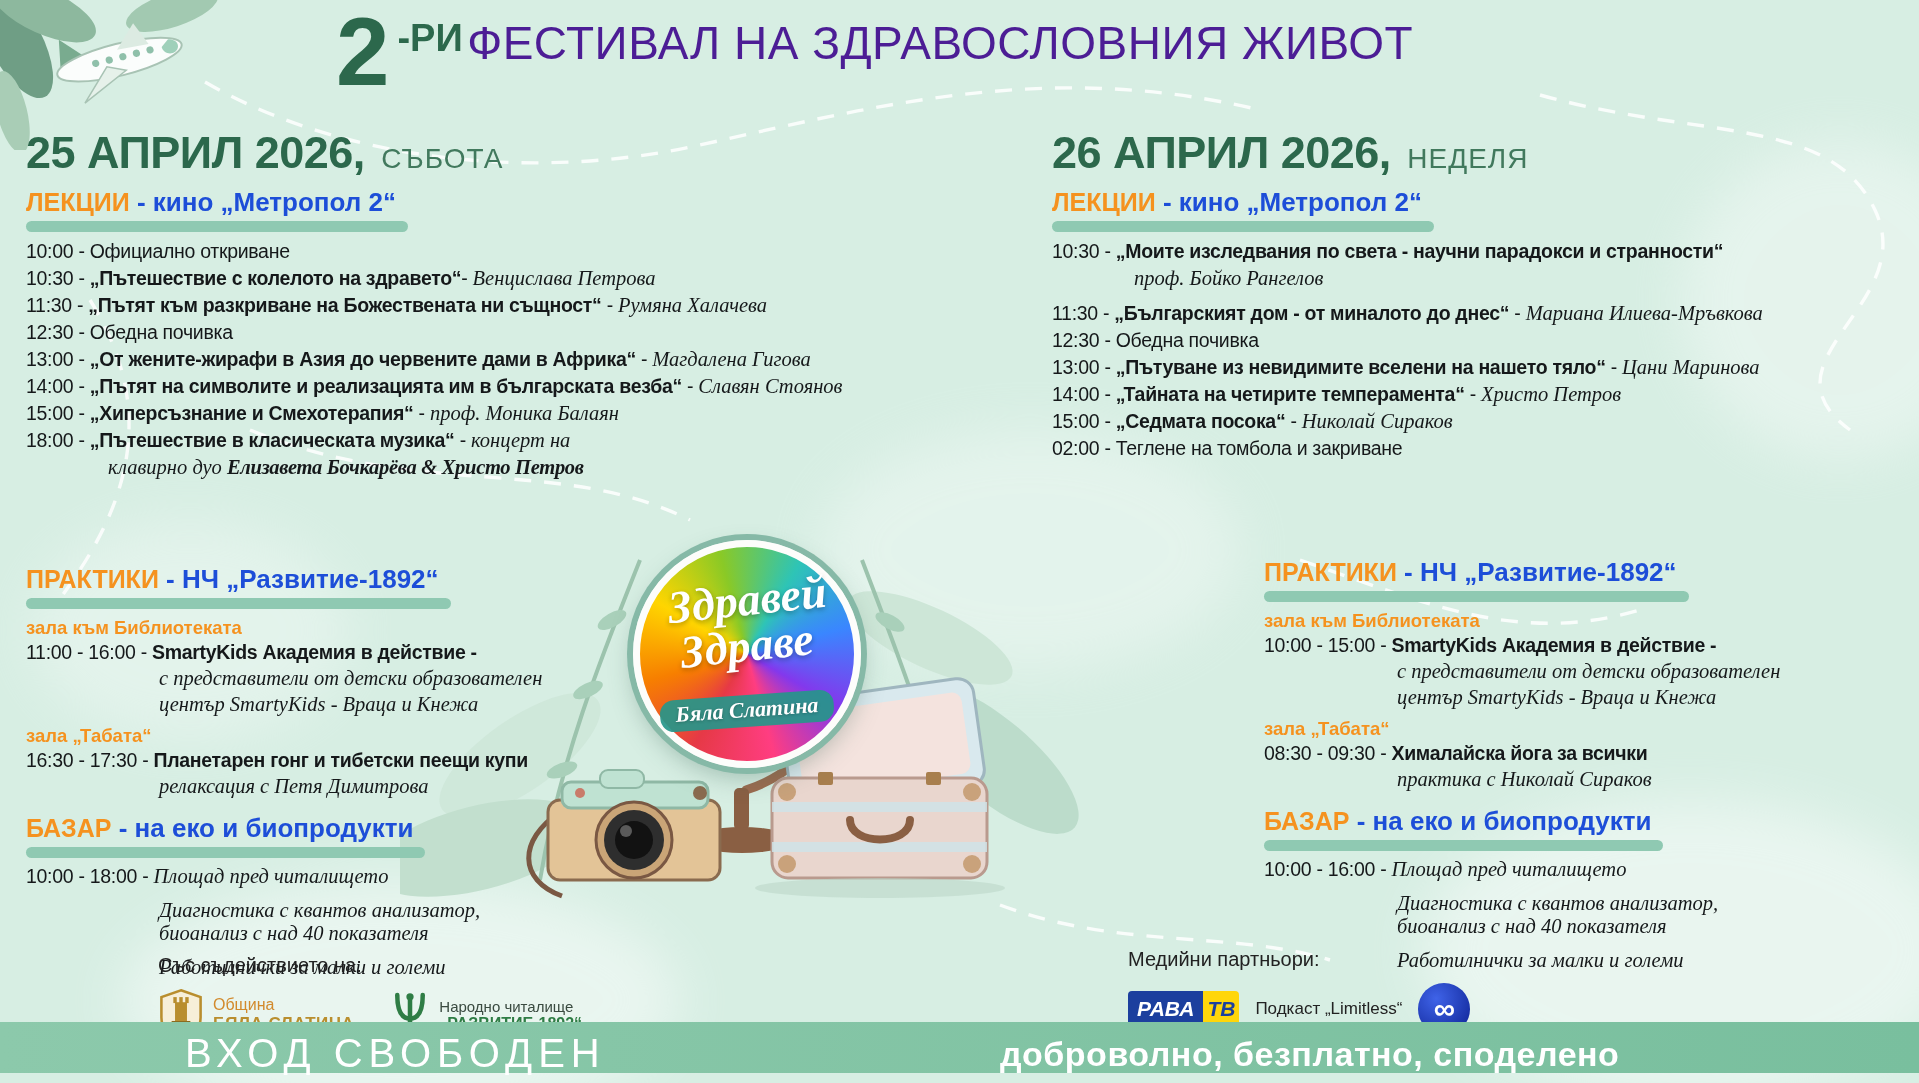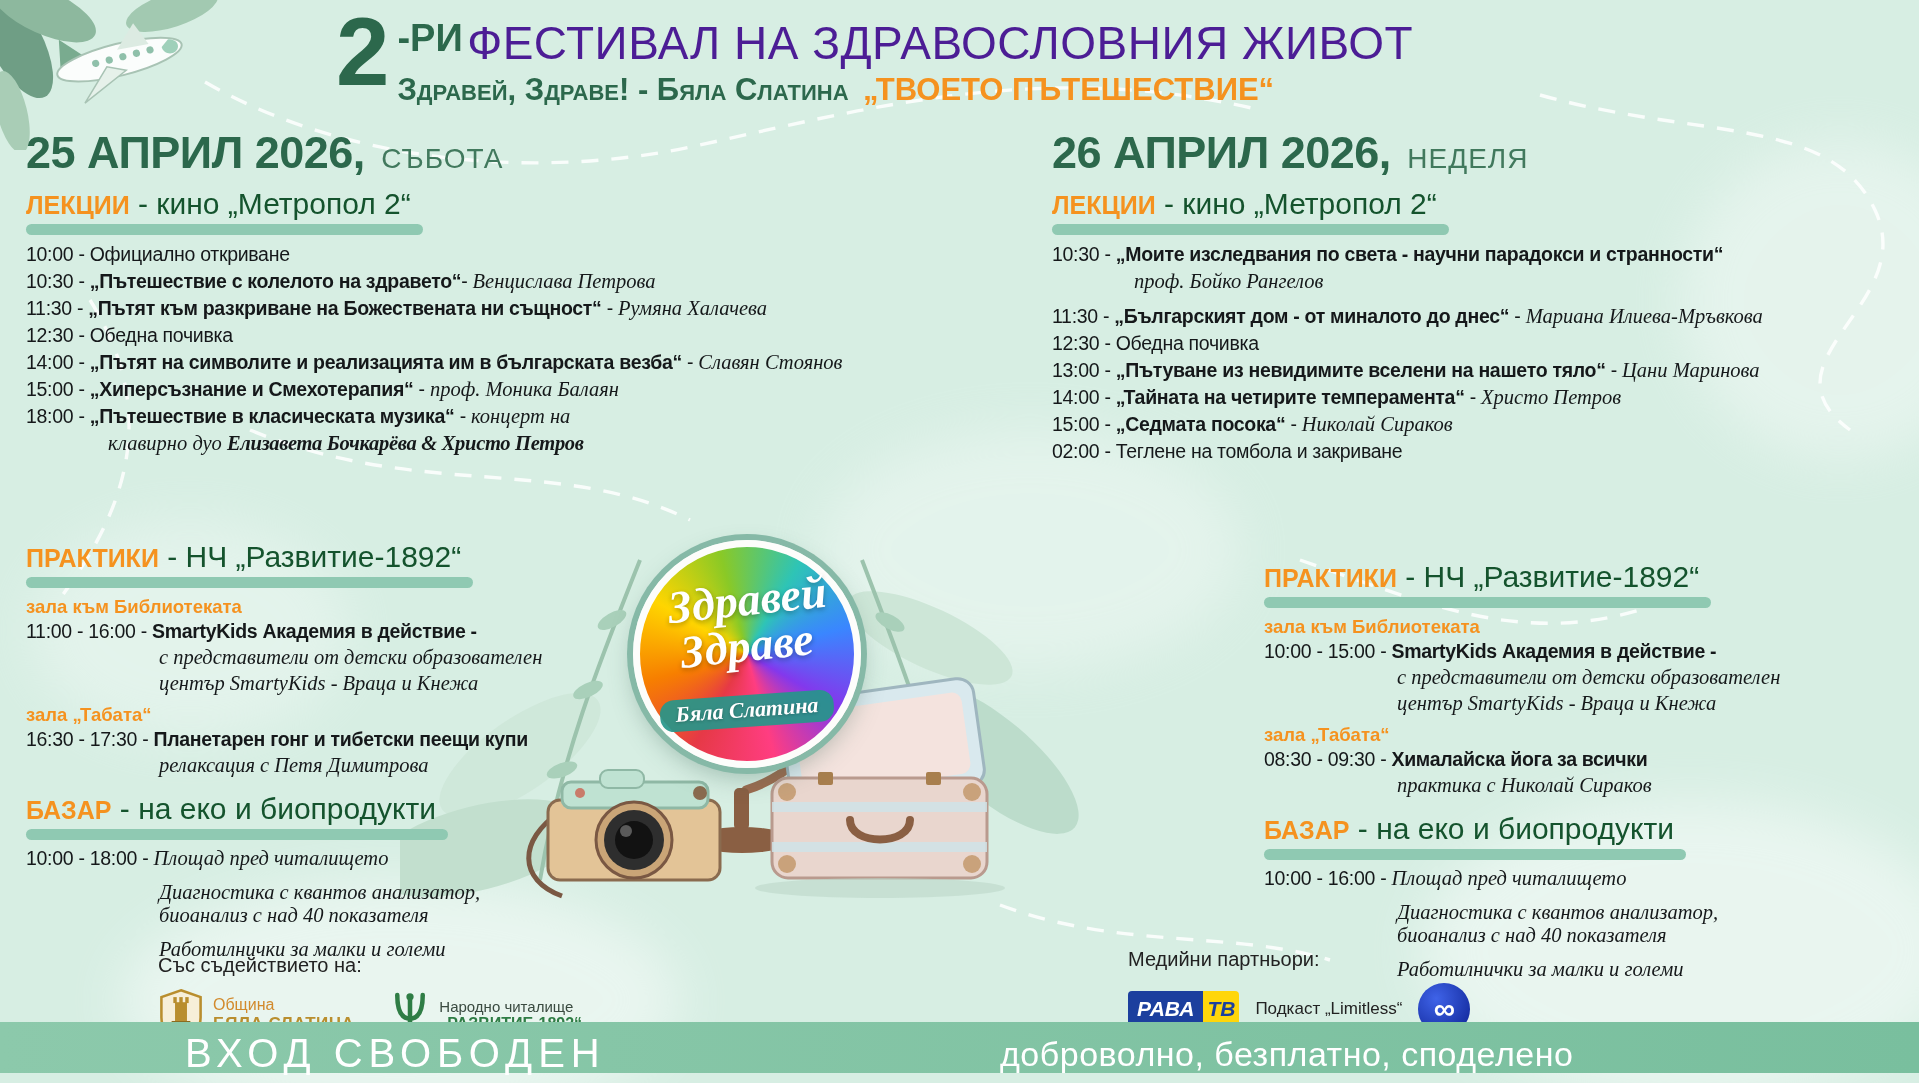--- a/index.html
+++ b/index.html
@@ -26,21 +26,21 @@
   #day-sat{left:26px;width:840px;}
   #day-sun{left:1052px;width:864px;}
   .date-row{white-space:nowrap;line-height:29px;}
   .date{font-size:45px;font-weight:700;color:#2c684c;letter-spacing:-.5px;}
   .weekday{font-size:28px;font-weight:400;color:#41795d;margin-left:12px;letter-spacing:1px;}
   .blocks{margin-top:0;}
   .sec-head{margin:14px 0 6px;width:fit-content;}
   .blocks > .sec-head:first-child{margin-top:10px;}
   .practices > .sec-head:first-child{margin-top:0;}
   .sec-label{font-size:25px;font-weight:700;color:#f5921f;}
-  .sec-venue{font-size:30px;font-weight:400;color:#14532d;}
+  .sec-venue{font-size:26px;font-weight:700;color:#1d4ed8;}
   .sec-bar{height:11px;border-radius:7px;background:#8fc9b2;margin-top:3px;width:calc(100% + 12px);}
   .sched-line{white-space:nowrap;font-size:19.5px;line-height:26px;margin-top:1px;letter-spacing:-.3px;}
   .practices .sched-line{line-height:25px;}
   .seg-t,.seg-p{font-weight:400;}
   .seg-b{font-weight:700;}
   .seg-n{font-family:"Liberation Serif",serif;font-style:italic;font-size:20.5px;letter-spacing:0;}
   .seg-nb{font-family:"Liberation Serif",serif;font-style:italic;font-weight:700;font-size:20.5px;}
   .subvenue{margin-top:7px;font-size:18.5px;line-height:23px;font-weight:700;color:#f5921f;}
   .ind1{margin-left:82px;} .ind2{margin-left:133px;}
   .gap{margin-top:9px;} .tight{margin-top:-2px;}
@@ -73,21 +73,21 @@
   .rava{display:flex;font-style:italic;}
   .rava-l{background:#1c3f9e;color:#fff;font-weight:700;font-size:21px;padding:6px 9px;border-radius:4px 0 0 4px;}
   .rava-r{background:#ffd60a;color:#1c3f9e;font-weight:700;font-size:21px;padding:6px 4px;border-radius:0 4px 4px 0;}
   .podcast{font-size:17px;color:#222;}
   .inf{width:52px;height:52px;border-radius:50%;display:flex;align-items:center;justify-content:center;
     background:radial-gradient(circle at 35% 30%,#3f63e8,#0a1f8f);color:#fff;font-size:30px;font-weight:700;}
   
   .bottom-bar{position:absolute;left:0;right:0;top:1022px;height:51px;z-index:4;
     background:linear-gradient(90deg,#8cc9ab,#79bf9e);}
   .entry{position:absolute;left:185px;top:9px;font-size:40px;color:#fff;letter-spacing:6px;font-weight:400;}
-  .slogan{position:absolute;left:1000px;top:13px;font-size:34px;color:#fff;font-weight:400;letter-spacing:.5px;}
+  .slogan{position:absolute;left:1000px;top:13px;font-size:34px;color:#fff;font-weight:700;letter-spacing:.5px;}
 </style>
 </head>
 <body>
 
 <div class="poster">
 
   <div class="cloud" style="left:120px;top:880px;width:560px;height:240px;"></div>
   <div class="cloud" style="left:820px;top:430px;width:420px;height:240px;opacity:.32;"></div>
   <div class="cloud" style="left:1420px;top:800px;width:540px;height:300px;"></div>
   <div class="cloud" style="left:1680px;top:140px;width:320px;height:320px;opacity:.35;"></div>
@@ -124,24 +124,20 @@
       <path d="M172,52 C181,54 183,62 176,66 C170,68 164,64 164,58 Z" fill="#9fd0ba"></path>
     </g>
   </svg>
 
   <div class="header">
     <div class="big2">2</div>
     <div class="h-right">
       <div class="h-line1">
         <span class="h-suffix">-РИ</span>
         <span class="h-title">ФЕСТИВАЛ НА ЗДРАВОСЛОВНИЯ ЖИВОТ</span>
-      </div>
-      <div class="h-line2">
-        <span class="h-sub">Здравей, Здраве! - Бяла Слатина</span>
-        <span class="h-theme">„ТВОЕТО ПЪТЕШЕСТВИЕ“</span>
       </div>
     </div>
   </div>
 
   <svg class="center-art" width="700" height="470" viewBox="400 455 700 470">
     <g>
       <ellipse cx="520" cy="755" rx="95" ry="36" fill="#cfe7d9" opacity=".95" transform="rotate(-35 520 755)"></ellipse>
       <ellipse cx="478" cy="848" rx="110" ry="42" fill="#c2dfce" transform="rotate(-14 478 848)"></ellipse>
       <ellipse cx="930" cy="638" rx="90" ry="30" fill="#cde6d7" transform="rotate(25 930 638)"></ellipse>
       <ellipse cx="992" cy="758" rx="108" ry="40" fill="#bcdccb" transform="rotate(40 992 758)"></ellipse>
@@ -203,20 +199,21 @@
     </div>
     <div class="blocks lectures">
         <div class="sec-head">
           <div><span class="sec-label">ЛЕКЦИИ</span><span class="sec-venue"> - кино „Метропол 2“</span></div>
           <div class="sec-bar"></div>
         </div>
         <div class="sched-line"><span class="seg-t">10:00 - </span><span class="seg-p">Официално откриване</span></div>
         <div class="sched-line"><span class="seg-t">10:30 - </span><span class="seg-b">„Пътешествие с колелото на здравето“</span><span class="seg-p">- </span><span class="seg-n">Венцислава Петрова</span></div>
         <div class="sched-line"><span class="seg-t">11:30 - </span><span class="seg-b">„Пътят към разкриване на Божествената ни същност“</span><span class="seg-p"> - </span><span class="seg-n">Румяна Халачева</span></div>
         <div class="sched-line"><span class="seg-t">12:30 - </span><span class="seg-p"> Обедна почивка</span></div>
+        <div class="sched-line"><span class="seg-t">13:00 - </span><span class="seg-b">„От жените-жирафи в Азия до червените дами в Африка“</span><span class="seg-p"> - </span><span class="seg-n">Магдалена Гигова</span></div>
         <div class="sched-line"><span class="seg-t">14:00 - </span><span class="seg-b">„Пътят на символите и реализацията им в българската везба“</span><span class="seg-p"> - </span><span class="seg-n">Славян Стоянов</span></div>
         <div class="sched-line"><span class="seg-t">15:00 - </span><span class="seg-b">„Хиперсъзнание и Смехотерапия“</span><span class="seg-p"> - </span><span class="seg-n">проф. Моника Балаян</span></div>
         <div class="sched-line"><span class="seg-t">18:00 - </span><span class="seg-b">„Пътешествие в класическата музика“</span><span class="seg-p"> - </span><span class="seg-n">концерт на</span></div>
         <div class="sched-line ind1"><span class="seg-n">клавирно дуо </span><span class="seg-nb">Елизавета Бочкарёва &amp; Христо Петров</span></div>
       </div>
     <div class="blocks practices">
         <div class="sec-head">
           <div><span class="sec-label">ПРАКТИКИ</span><span class="sec-venue"> - НЧ „Развитие-1892“</span></div>
           <div class="sec-bar"></div>
         </div>

